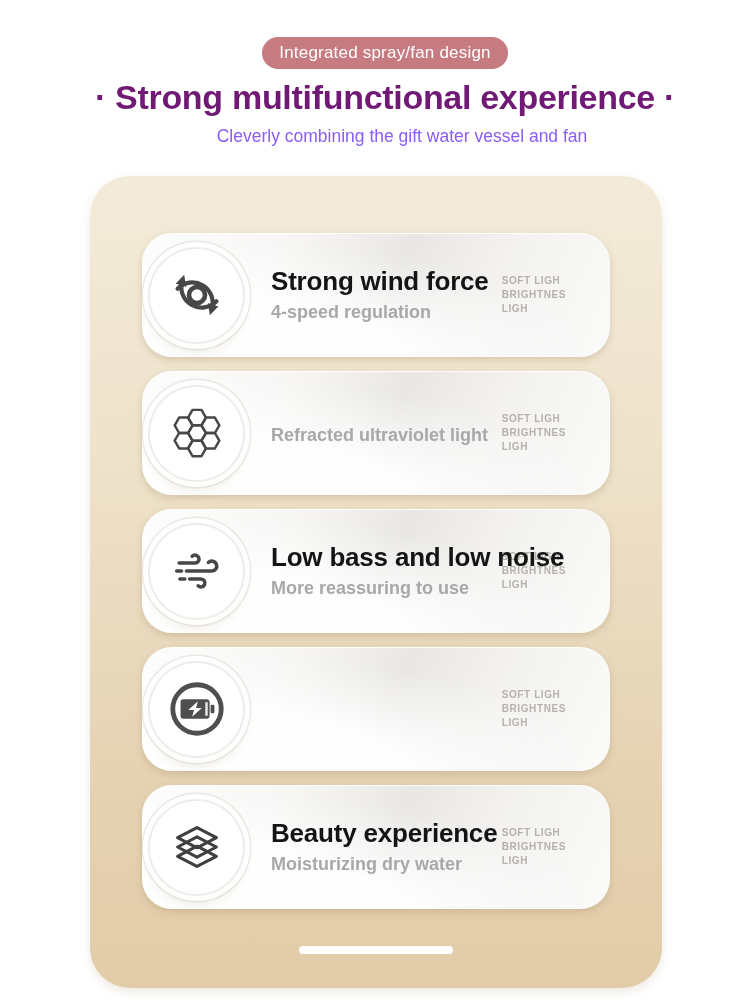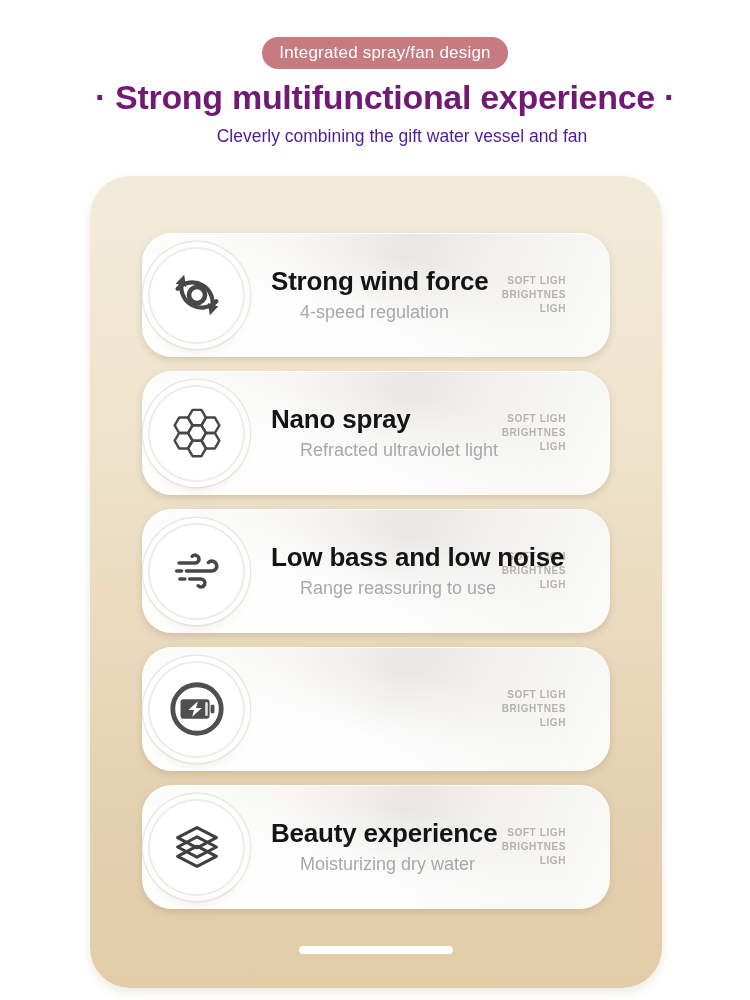--- a/index.html
+++ b/index.html
@@ -21,21 +21,21 @@
     border-radius:16px;
     letter-spacing:.2px;
   }
   .main-title{
     margin:9px 0 0;
     font-size:34px;font-weight:800;color:#701a75;
     letter-spacing:-.3px;
   }
   .sub-title{
     margin:9px 16px 0;
-    font-size:17.5px;color:#4c1d95;font-weight:400;padding-left:34px;
+    font-size:17.5px;color:#8b5cf6;font-weight:400;padding-left:34px;
   }
   
   .panel{
     position:absolute;left:90px;top:176px;
     width:572px;height:812px;
     border-radius:40px;
     background:linear-gradient(180deg,#f3ebda 0%,#eee2ca 35%,#e5d2b2 75%,#e2cca8 100%);
     box-shadow:0 4px 10px rgba(190,170,140,.25);
   }
   .rows{
@@ -68,26 +68,26 @@
     margin-left:6px;
   }
   .icon-circle svg{display:block;}
   .card-text{margin-left:28px;position:relative;z-index:2;}
   .card-title{
     font-size:26px;font-weight:800;color:#141414;
     letter-spacing:-.2px;line-height:1.15;
   }
   .card-sub{
     margin-top:5px;
-    font-size:18px;color:#a8a8a8;font-weight:400;margin-left:29px;
+    font-size:18px;color:#a8a8a8;font-weight:700;
   }
   .watermark{
     position:absolute;z-index:1;
     right:44px;top:41px;
-    text-align:right;
+    text-align:left;
     font-size:10px;line-height:14px;
     color:#b6b2ab;font-weight:700;
     letter-spacing:.6px;
   }
   
   .home-indicator{
     position:absolute;left:50%;bottom:34px;
     transform:translateX(-50%);
     width:154px;height:8px;border-radius:4px;
     background:#ffffff;
@@ -135,21 +135,20 @@
           <path d="M-11 0 L-5.5 -9.5 L5.5 -9.5 L11 0 L5.5 9.5 L-5.5 9.5 Z"></path>
           <path d="M-11 -19 L-5.5 -28.5 L5.5 -28.5 L11 -19 L5.5 -9.5 L-5.5 -9.5 Z"></path>
           <path d="M-11 19 L-5.5 9.5 L5.5 9.5 L11 19 L5.5 28.5 L-5.5 28.5 Z"></path>
           <path d="M-27.5 -9.5 L-22 -19 L-11 -19 L-5.5 -9.5 L-11 0 L-22 0 Z"></path>
           <path d="M5.5 -9.5 L11 -19 L22 -19 L27.5 -9.5 L22 0 L11 0 Z"></path>
           <path d="M-27.5 9.5 L-22 0 L-11 0 L-5.5 9.5 L-11 19 L-22 19 Z"></path>
           <path d="M5.5 9.5 L11 0 L22 0 L27.5 9.5 L22 19 L11 19 Z"></path>
         </svg>
       </div>
       <div class="card-text">
-        <div class="card-title">Nano spray</div>
         <div class="card-sub">Refracted ultraviolet light</div>
       </div>
       <div class="watermark">
         <div>SOFT LIGH</div>
         <div>BRIGHTNES</div>
         <div>LIGH</div>
       </div>
     </div>
 
     <div class="card">
@@ -157,21 +156,21 @@
         <svg width="52" height="52" viewBox="-32 -32 64 64" fill="none" stroke="#474747" stroke-width="4.4" stroke-linecap="round">
           <path d="M -5.9 -18.2 A 4.9 4.9 0 1 1 -2.45 -9.8 H -22"></path>
           <path d="M 14 -10.5 A 6.1 6.1 0 1 1 18.4 0 H -13"></path>
           <path d="M -19 0 H -25"></path>
           <path d="M 1.45 18.2 A 4.9 4.9 0 1 0 4.9 9.8 H -9"></path>
           <path d="M -15 9.8 H -21"></path>
         </svg>
       </div>
       <div class="card-text">
         <div class="card-title">Low bass and low noise</div>
-        <div class="card-sub">Range reassuring to use</div>
+        <div class="card-sub">More reassuring to use</div>
       </div>
       <div class="watermark">
         <div>SOFT LIGH</div>
         <div>BRIGHTNES</div>
         <div>LIGH</div>
       </div>
     </div>
 
     <div class="card">
       <div class="icon-circle">

